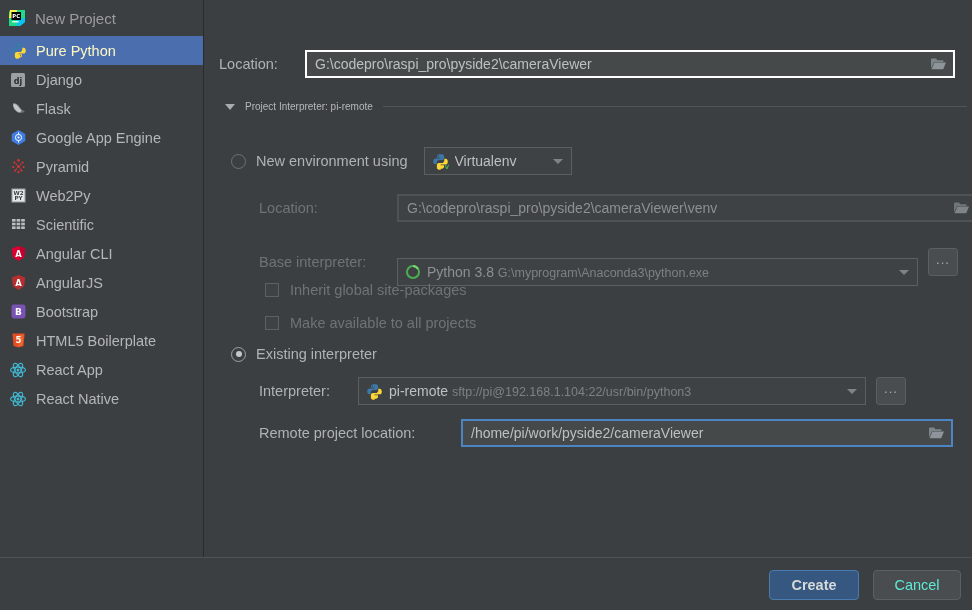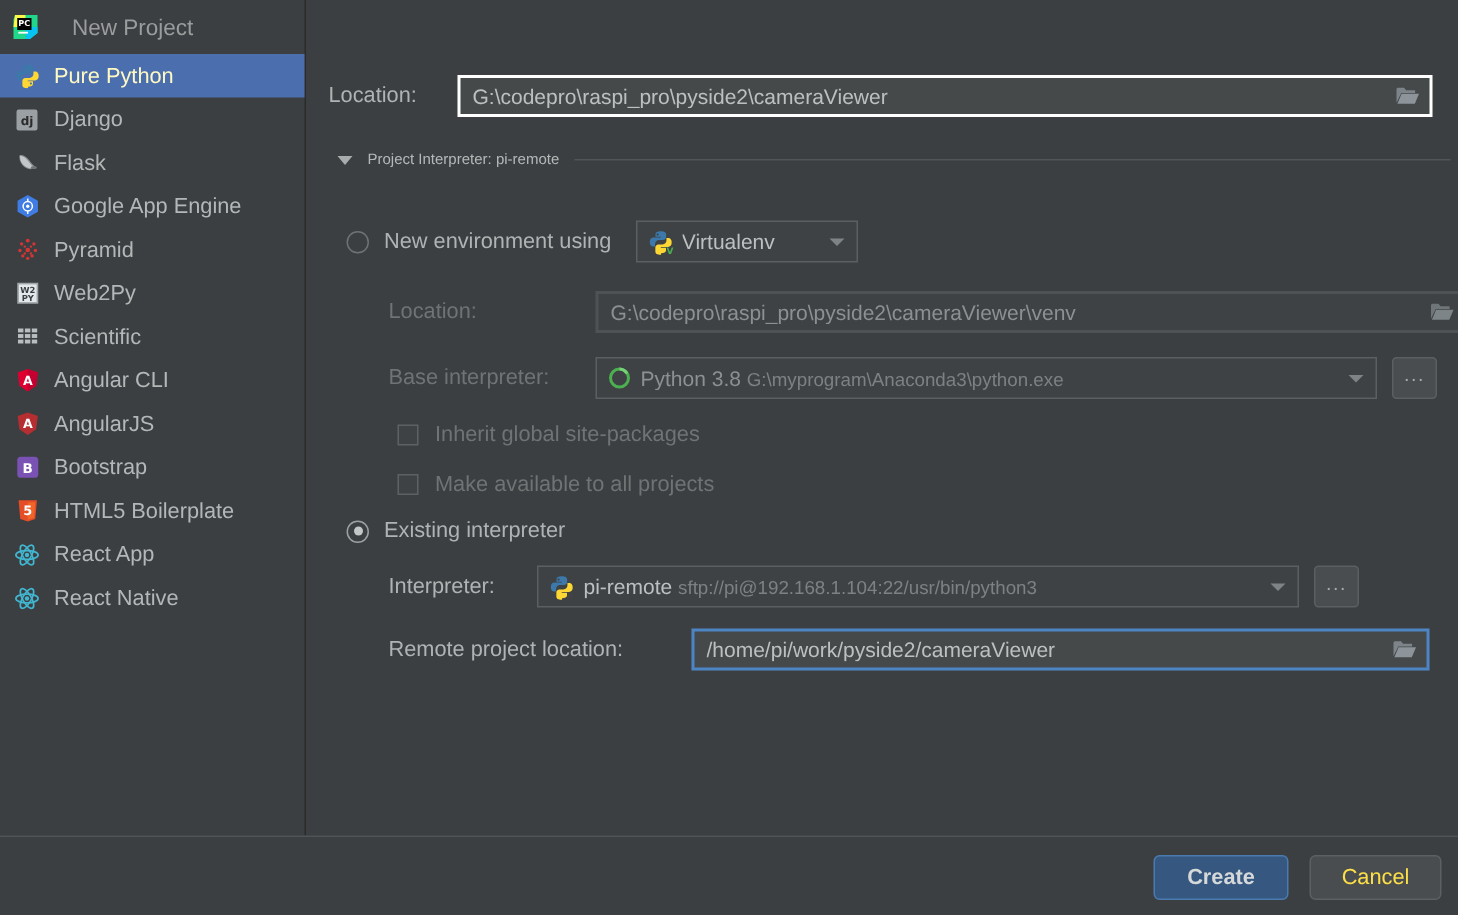--- a/index.html
+++ b/index.html
@@ -23,21 +23,21 @@
     position: absolute;
     left: 0; top: 0;
     width: 204px; height: 557px;
     background: #3c3f41;
     border-right: 1px solid #2b2b2b;
   }
   .side-title {
     height: 36px;
     display: flex; align-items: center;
     padding-left: 8px;
-    gap: 22px;
+    gap: 9px;
   }
   .side-title .t-label {
     font-size: 15px;
     color: #9a9c9d;
   }
   .side-item {
     height: 29px;
     display: flex; align-items: center;
     padding-left: 9px;
     gap: 9px;
@@ -105,21 +105,21 @@
     background: #3f4244;
     border: 1px solid #5a5f60;
     height: 28px;
     display: flex; align-items: center;
     padding: 0 4px 0 7px;
     color: #bdc0c1; font-size: 14px;
     gap: 6px;
   }
   .combo .val { flex: 1; white-space: nowrap; overflow: hidden; }
   .combo .val .muted { color: #7d8184; font-size: 12.5px; }
-  .combo.disabled { color: #8d9092; }
+  .combo.disabled { color: #8d9092; margin-top: 20px; }
   .caret {
     width: 0; height: 0; margin-right: 4px;
     border-left: 5px solid transparent;
     border-right: 5px solid transparent;
     border-top: 5px solid #7e8385;
   }
   .dotsbtn {
     width: 30px; height: 28px;
     background: #4a4d4f; border: 1px solid #5a5f60; border-radius: 3px;
     display: flex; align-items: center; justify-content: center;
@@ -172,21 +172,21 @@
     font-size: 14.5px;
   }
   #btn-create {
     left: 769px; top: 12px; width: 90px;
     background: #365880; border: 1px solid #4a7bb0;
     color: #d6d9da; font-weight: bold;
   }
   #btn-cancel {
     left: 873px; top: 12px; width: 88px;
     background: #4a4d4f; border: 1px solid #5b6062;
-    color: #fde047;
+    color: #5eead4;
   }
 </style>
 </head>
 <body>
 
 <div id="app">
 
   <div id="sidebar">
 
     <div class="side-title">

